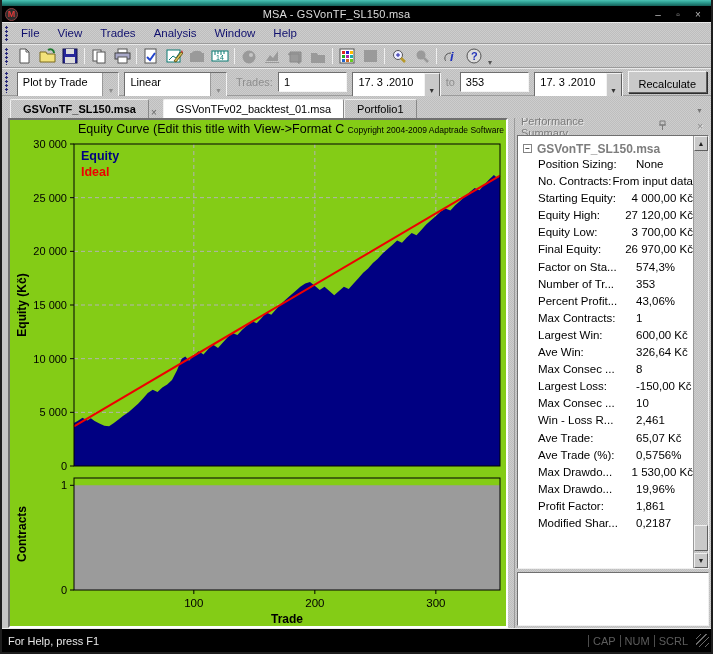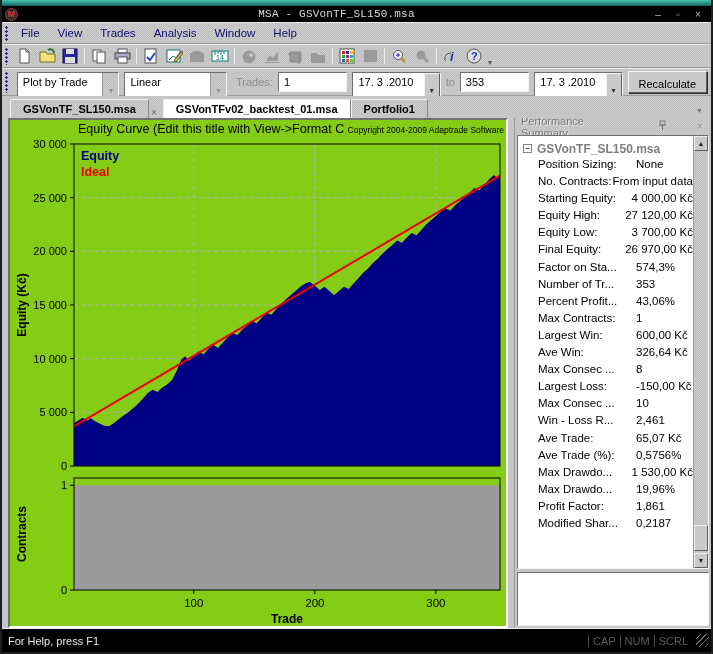--- a/index.html
+++ b/index.html
@@ -8,21 +8,21 @@
             display:flex; flex-direction:column; overflow:hidden; }
   .dither { background-image: conic-gradient(#cdcdcd 25%, #bebebe 0 50%, #cdcdcd 0 75%, #bebebe 0);
             background-size:2px 2px; }
 
   
   .teal-strip { height:6px; background:linear-gradient(180deg,#4cc3b5 0%,#2b9a8e 45%,#155f58 100%); }
   .titlebar { height:16px; background:#000; color:#dcdcdc; display:flex; align-items:center; font-size:11px; }
   .app-icon { width:13px; height:13px; margin:0 4px 0 3px; border-radius:50%; background:#2c2c2c;
               border:1px solid #8a4040; color:#e03a3a; font-weight:bold; font-size:9px;
               display:flex; align-items:center; justify-content:center; }
-  .title-text { flex:1; text-align:center; letter-spacing:.2px;font-family:Liberation Mono, monospace; }
+  .title-text { flex:1; text-align:center; letter-spacing:.2px; }
   .win-btns { display:flex; gap:6px; margin-right:6px; color:#b9b9b9; font-size:10px; }
   .win-btn { width:14px; text-align:center; cursor:default; }
 
   
   .bar { display:flex; align-items:center; border-top:1px solid #e9e9e9; border-bottom:1px solid #9b9b9b; }
   .grip { width:5px; align-self:stretch; margin:2px 3px 2px 2px;
           background-image:radial-gradient(circle at 1.5px 1.5px, #26267a 1px, transparent 1.1px);
           background-size:4px 4px; background-position:1px 1px; background-repeat:repeat-y; }
   .menubar { height:22px; font-size:11.5px; color:#10106e; }
   .menu-item { padding:3px 9px; cursor:default; }
@@ -42,21 +42,21 @@
   .combo .arrow.raised { background:#c9c9c9; border:1px solid; border-color:#f2f2f2 #5f5f5f #5f5f5f #f2f2f2; }
   .txt-input { height:20px; border:1px solid; border-color:#6f6f6f #f4f4f4 #f4f4f4 #6f6f6f; background:#fff; padding:3px 5px 0 5px; }
   .lbl-dim { color:#8e8e8e; }
   .btn { height:22px; padding:3px 10px 0 10px; background:#c9c9c9; border:1px solid; font-size:11px;
          border-color:#f4f4f4 #5c5c5c #5c5c5c #f4f4f4; box-shadow:1px 1px 0 #2e2e2e; }
 
   
   .tabstrip { height:22px; display:flex; align-items:flex-end; padding-left:8px; position:relative; }
   .tab { height:19px; padding:3px 12px 0 12px; font-size:11px; border:1px solid #888;
          border-bottom:none; border-top-left-radius:2px; border-top-right-radius:2px;
-         border-left-color:#f0f0f0; border-top-color:#f0f0f0; white-space:nowrap;font-weight:bold; }
+         border-left-color:#f0f0f0; border-top-color:#f0f0f0; white-space:nowrap; }
   .tab.active { font-weight:bold; }
   .tab.white { background:#fff; }
   .tab-close { font-size:10px; color:#666; padding:4px 6px 0 2px; }
   .tab-menu-btn { position:absolute; right:8px; bottom:4px; font-size:7px; color:#777; }
 
   
   .main { flex:1; display:flex; min-height:0; padding:0 0 0 6px; }
   .chartbox { width:500px; background:#84cc16; border:2px solid; border-color:#6f6f6f #ffffff #ffffff #6f6f6f; }
   .splitter { width:6px; }
   .panel { flex:1; display:flex; flex-direction:column; border-left:1px solid #9a9a9a; min-width:0; }

